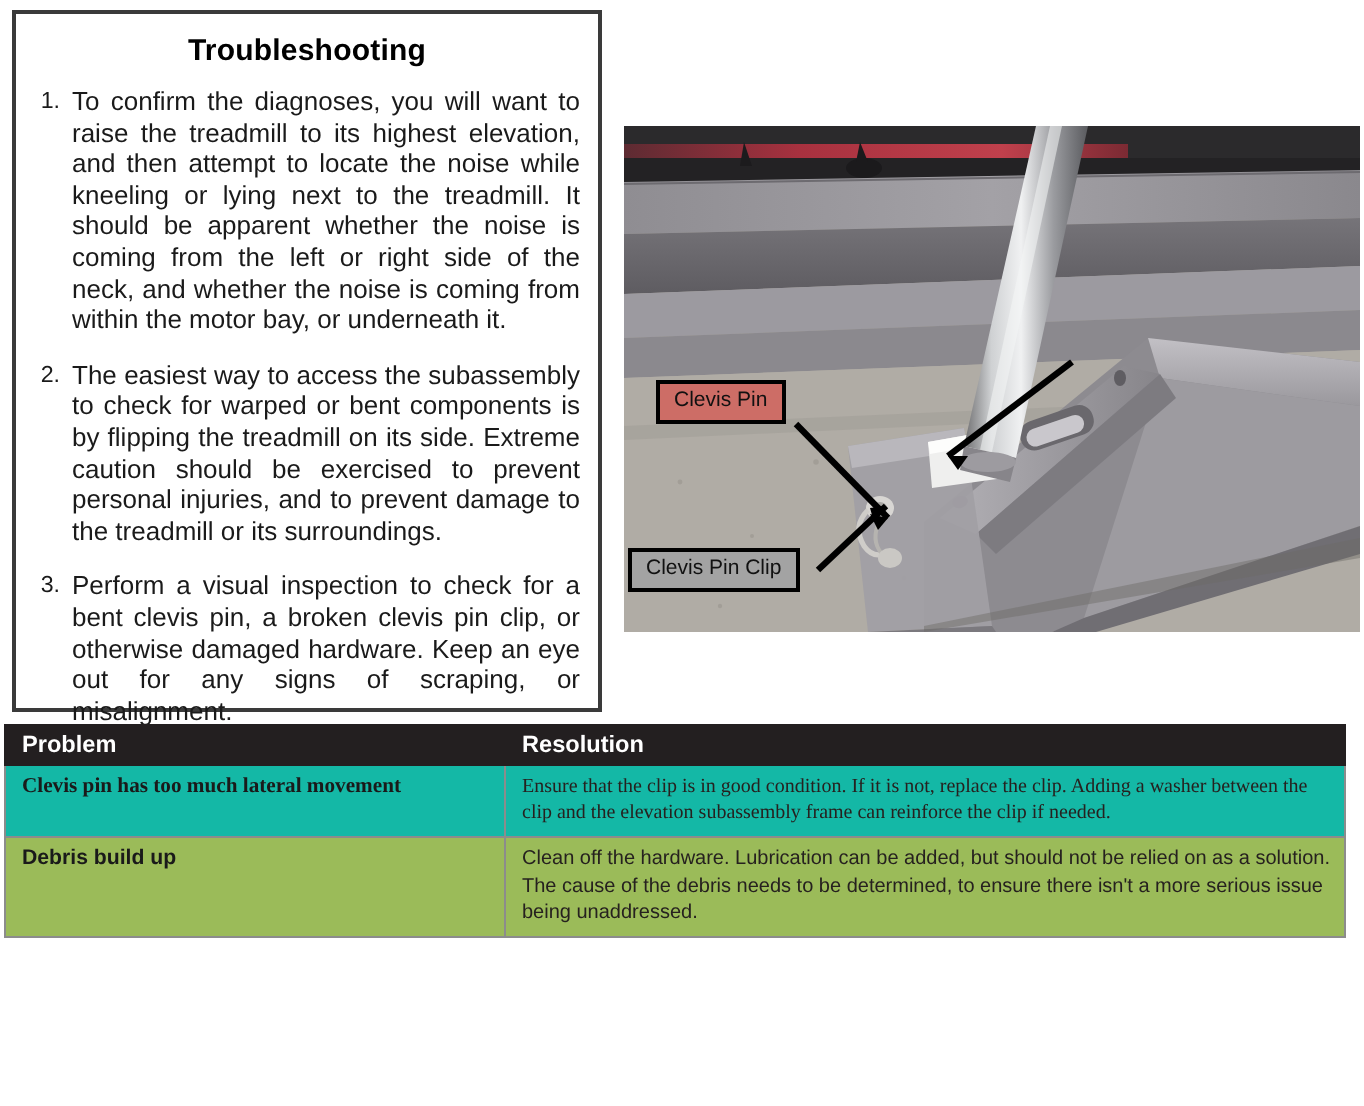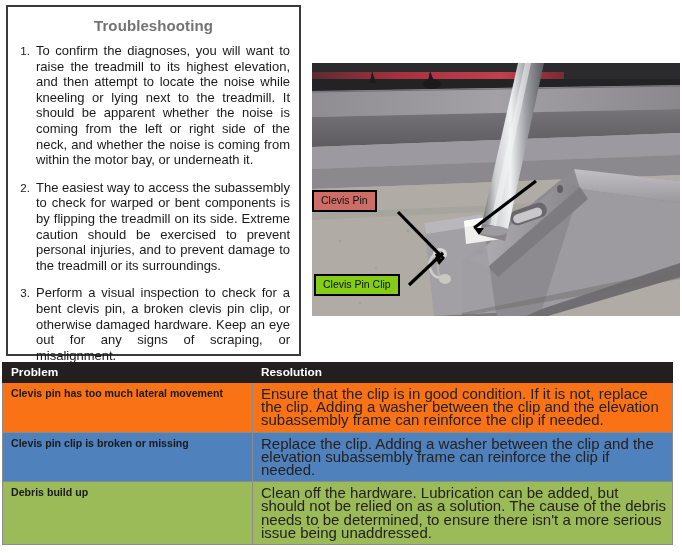--- a/index.html
+++ b/index.html
@@ -27,21 +27,21 @@
     background: #ffffff;
     box-sizing: border-box;
     padding: 8px 9px 4px 9px;
   }
   #instructions-title {
     text-align: center;
     font-weight: bold;
     font-size: 15px;
     letter-spacing: 0.1px;
     margin: 2px 0 9px 0;
-    color: #737373;
+    color: #000000;
   }
   .step {
     display: flex;
     align-items: flex-start;
     margin-bottom: 12px;
   }
   .step-num {
     width: 19px;
     flex: 0 0 19px;
     font-size: 11.6px;
@@ -118,21 +118,21 @@
     background: #231f20;
     color: #ffffff;
     text-align: left;
     font-size: 11.8px;
     font-weight: bold;
     padding: 2px 6px 3px 8px;
     border: 1px solid #231f20;
   }
   #issue-table td {
     vertical-align: top;
-    font-size: 15px;
+    font-size: 10px;
     line-height: 13.2px;
     border: 1px solid #8c8c8c;
     padding: 4px 6px 5px 8px;
   }
   #issue-table td.problem-cell {
     font-weight: bold;
     font-size: 10.6px;
     color: #1a1a1a;
   }
   #issue-table td.resolution-cell {
@@ -272,46 +272,42 @@
 
   <svg class="leader" style="left:0;top:0;width:368px;height:253px" viewBox="0 0 368 253">
     <path d="M86 149 L132 196" stroke="#000000" stroke-width="3.2" fill="none"></path>
     <path d="M132 196 l-9 -2 l4 8 z" fill="#000000"></path>
     <path d="M224 118 L162 165" stroke="#000000" stroke-width="3.2" fill="none"></path>
     <path d="M162 165 l10 0 l-5 7 z" fill="#000000"></path>
     <path d="M97 222 L131 190" stroke="#000000" stroke-width="3.2" fill="none"></path>
     <path d="M131 190 l-8 1 l2 7 z" fill="#000000"></path>
   </svg>
 
-  <div class="callout" id="callout-clevis-pin" style="background: rgb(205, 109, 102);">
+  <div class="callout" id="callout-clevis-pin" style="background: rgb(205, 109, 102); margin-left: 16px;">
     <span>Clevis Pin</span>
   </div>
-  <div class="callout" id="callout-clevis-pin-clip" style="background: #84cc16;">
+  <div class="callout" id="callout-clevis-pin-clip" style="background: #a3a3a3;">
     <span>Clevis Pin Clip</span>
   </div>
 </div>
 
 <table id="issue-table">
   <colgroup>
     <col class="c-problem">
     <col class="c-resolution">
   </colgroup>
   <thead>
     <tr>
       <th style="background: rgb(35, 31, 32); border-color: rgb(35, 31, 32);">Problem</th>
       <th style="background: rgb(35, 31, 32); border-color: rgb(35, 31, 32);">Resolution</th>
     </tr>
   </thead>
   <tbody id="table-body">
-      <tr style="background: #f97316;">
+      <tr style="background: #14b8a6; font-family: Liberation Serif, serif;">
         <td class="problem-cell">Clevis pin has too much lateral movement</td>
         <td class="resolution-cell">Ensure that the clip is in good condition. If it is not, replace the clip. Adding a washer between the clip and the elevation subassembly frame can reinforce the clip if needed.</td>
-      </tr>
-      <tr style="background: rgb(79, 129, 189);">
-        <td class="problem-cell">Clevis pin clip is broken or missing</td>
-        <td class="resolution-cell">Replace the clip. Adding a washer between the clip and the elevation subassembly frame can reinforce the clip if needed.</td>
       </tr>
       <tr style="background: rgb(155, 187, 89);">
         <td class="problem-cell">Debris build up</td>
         <td class="resolution-cell">Clean off the hardware. Lubrication can be added, but should not be relied on as a solution. The cause of the debris needs to be determined, to ensure there isn't a more serious issue being unaddressed.</td>
       </tr>
     </tbody>
 </table>
 
 </body></html>

